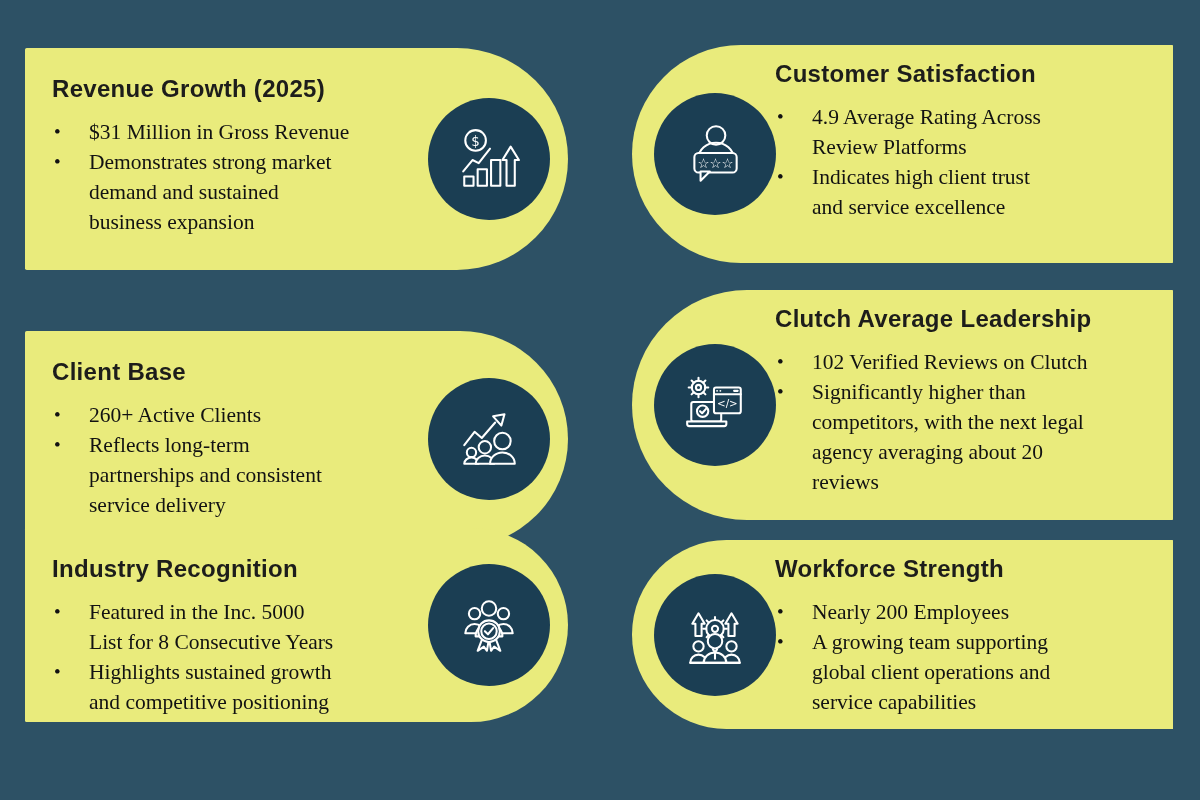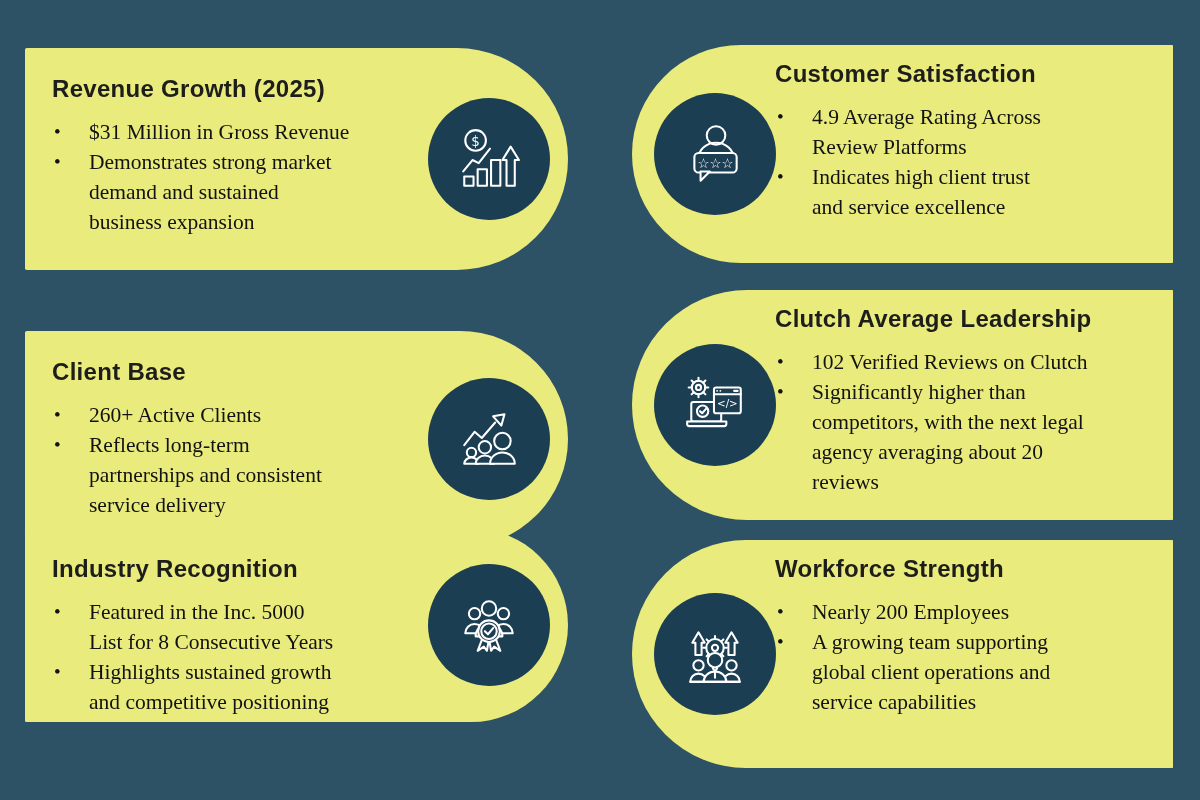--- a/index.html
+++ b/index.html
@@ -220,21 +220,21 @@
         <path class="ic-fill" d="M19,43 a13,12 0 0 1 26,0 z"></path>
         <polygon class="ic-fill" points="26,44 21,57 27,53 30,57 32,45"></polygon>
         <polygon class="ic-fill" points="38,44 43,57 37,53 34,57 32,45"></polygon>
         <circle class="ic-fill" cx="32" cy="38" r="10.5"></circle>
         <circle cx="32" cy="38" r="7.5"></circle>
         <path d="M28,38 l3,3 5,-6"></path>
       </svg>
     </div>
   </section>
 
-  <section class="card right" style="top:540px;height:228px;">
+  <section class="card right" style="top:540px;height:189px;">
     <div class="icon-circle">
       <svg class="ic" width="66" height="66" viewBox="0 0 64 64">
         <polygon points="10,21 16,11 22,21 19,21 19,33 13,33 13,21"></polygon>
         <polygon points="42,21 48,11 54,21 51,21 51,33 45,33 45,21"></polygon>
         <circle class="ic-fill" cx="32" cy="26" r="8.5"></circle>
         <circle cx="32" cy="26" r="3"></circle>
         <line x1="32" y1="14.5" x2="32" y2="17.5"></line>
           <line x1="32" y1="34.5" x2="32" y2="37.5"></line>
         <line x1="20.5" y1="26" x2="23.5" y2="26"></line>
           <line x1="40.5" y1="26" x2="43.5" y2="26"></line>

